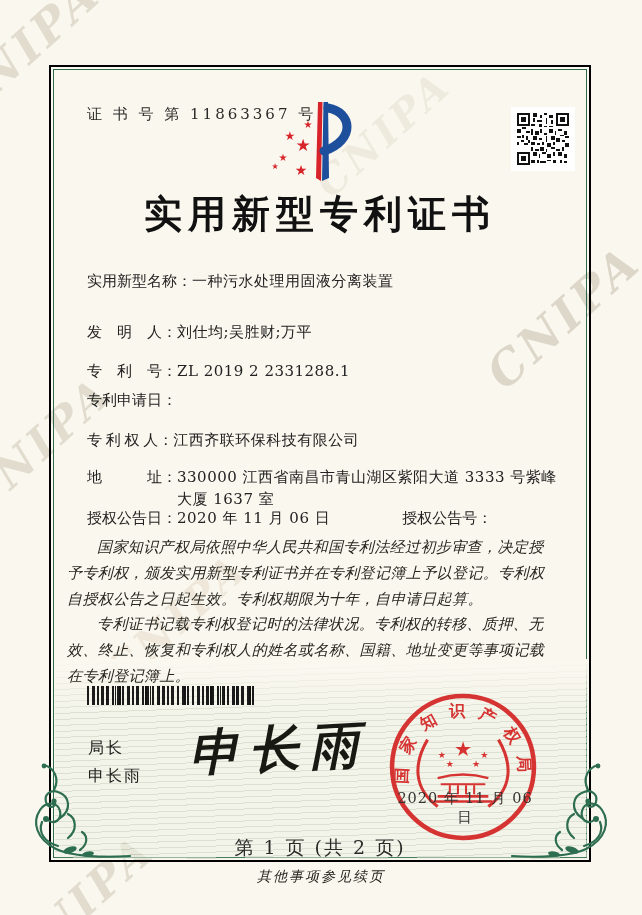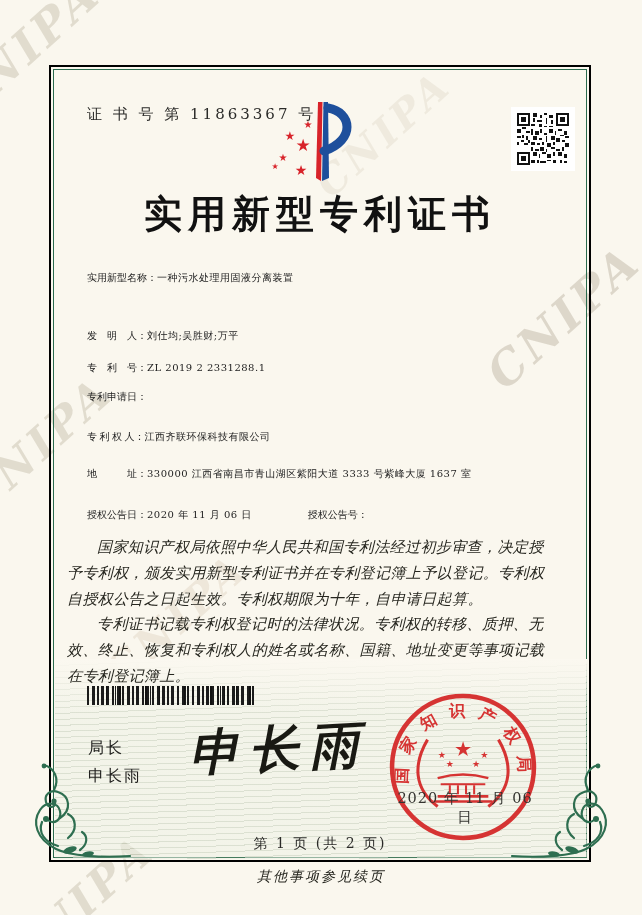--- a/index.html
+++ b/index.html
@@ -43,32 +43,32 @@
   .cert-no { position:absolute; left:36px; top:38px; font-size:15px; letter-spacing:3px; color:#2a2a28; }
   .logo { position:absolute; left:209px; top:28px; width:100px; height:100px; }
   .qr-box { position:absolute; left:460px; top:40px; width:64px; height:64px; background:#fff; padding:6px; }
   .qr-box svg { width:52px; height:52px; display:block; }
   .title {
     position:absolute; left:0; top:122px; width:100%; text-align:center;
     font-size:38px; font-weight:bold; letter-spacing:6px; color:#111;
   }
 
   
-  .field { position:absolute; left:36px; display:flex; font-size:10px; line-height:1.45; }
+  .field { position:absolute; left:36px; display:flex; font-size:15px; line-height:1.45; }
   .field .lbl { flex:0 0 auto; white-space:pre; color:#222; }
   .field .val { color:#222; letter-spacing:0.5px; }
   .f-name     { top:204px; }
-  .f-inventor { top:262px;justify-content:flex-end; }
+  .f-inventor { top:255px;justify-content:flex-end; }
   .f-patno    { top:294px;align-items:center; }
   .f-filing   { top:323px; }
   .f-patentee { top:363px;font-family:Liberation Serif, serif; }
   .f-address  { top:400px;justify-content:center; }
   .f-address .val { width:382px; }
   .f-grant    { top:441px; }
-  .f-grant .pair2 { margin-left:56px; display:flex; }
+  .f-grant .pair2 { margin-left:72px; display:flex; }
 
   
   .body-text {
     position:absolute; left:16px; top:468px; width:484px;
     font-size:15px; line-height:1.72; font-style:italic; color:#26261f;
     letter-spacing:0.4px;
   }
   .body-text p { text-indent:2em; }
 
   
@@ -90,21 +90,21 @@
   }
 
   
   .seal { position:absolute; left:336px; top:624px; width:152px; height:152px; z-index:2; opacity:0.92; }
   .seal-date {
     position:absolute; left:346px; top:722px; width:136px; text-align:center;
     font-size:14.5px; color:#33332f; letter-spacing:1px; z-index:3;
   }
 
   
-  .page-info { position:absolute; left:0; top:768px; width:100%; text-align:center; font-size:14px; letter-spacing:2px; color:#2a2a28; }
+  .page-info { position:absolute; left:0; top:768px; width:100%; text-align:center; font-size:19px; letter-spacing:2px; color:#2a2a28; }
   .cont-note {
     position:absolute; left:0; top:868px; width:100%; text-align:center;
     font-size:14px; font-style:italic; letter-spacing:2px; color:#26261f; z-index:1;
   }
 
   
   .flourish { position:absolute; width:108px; height:102px; z-index:3; }
   .flourish-left  { left:24px;  top:760px; }
   .flourish-right { left:510px; top:760px; transform:scaleX(-1); }
 </style>

